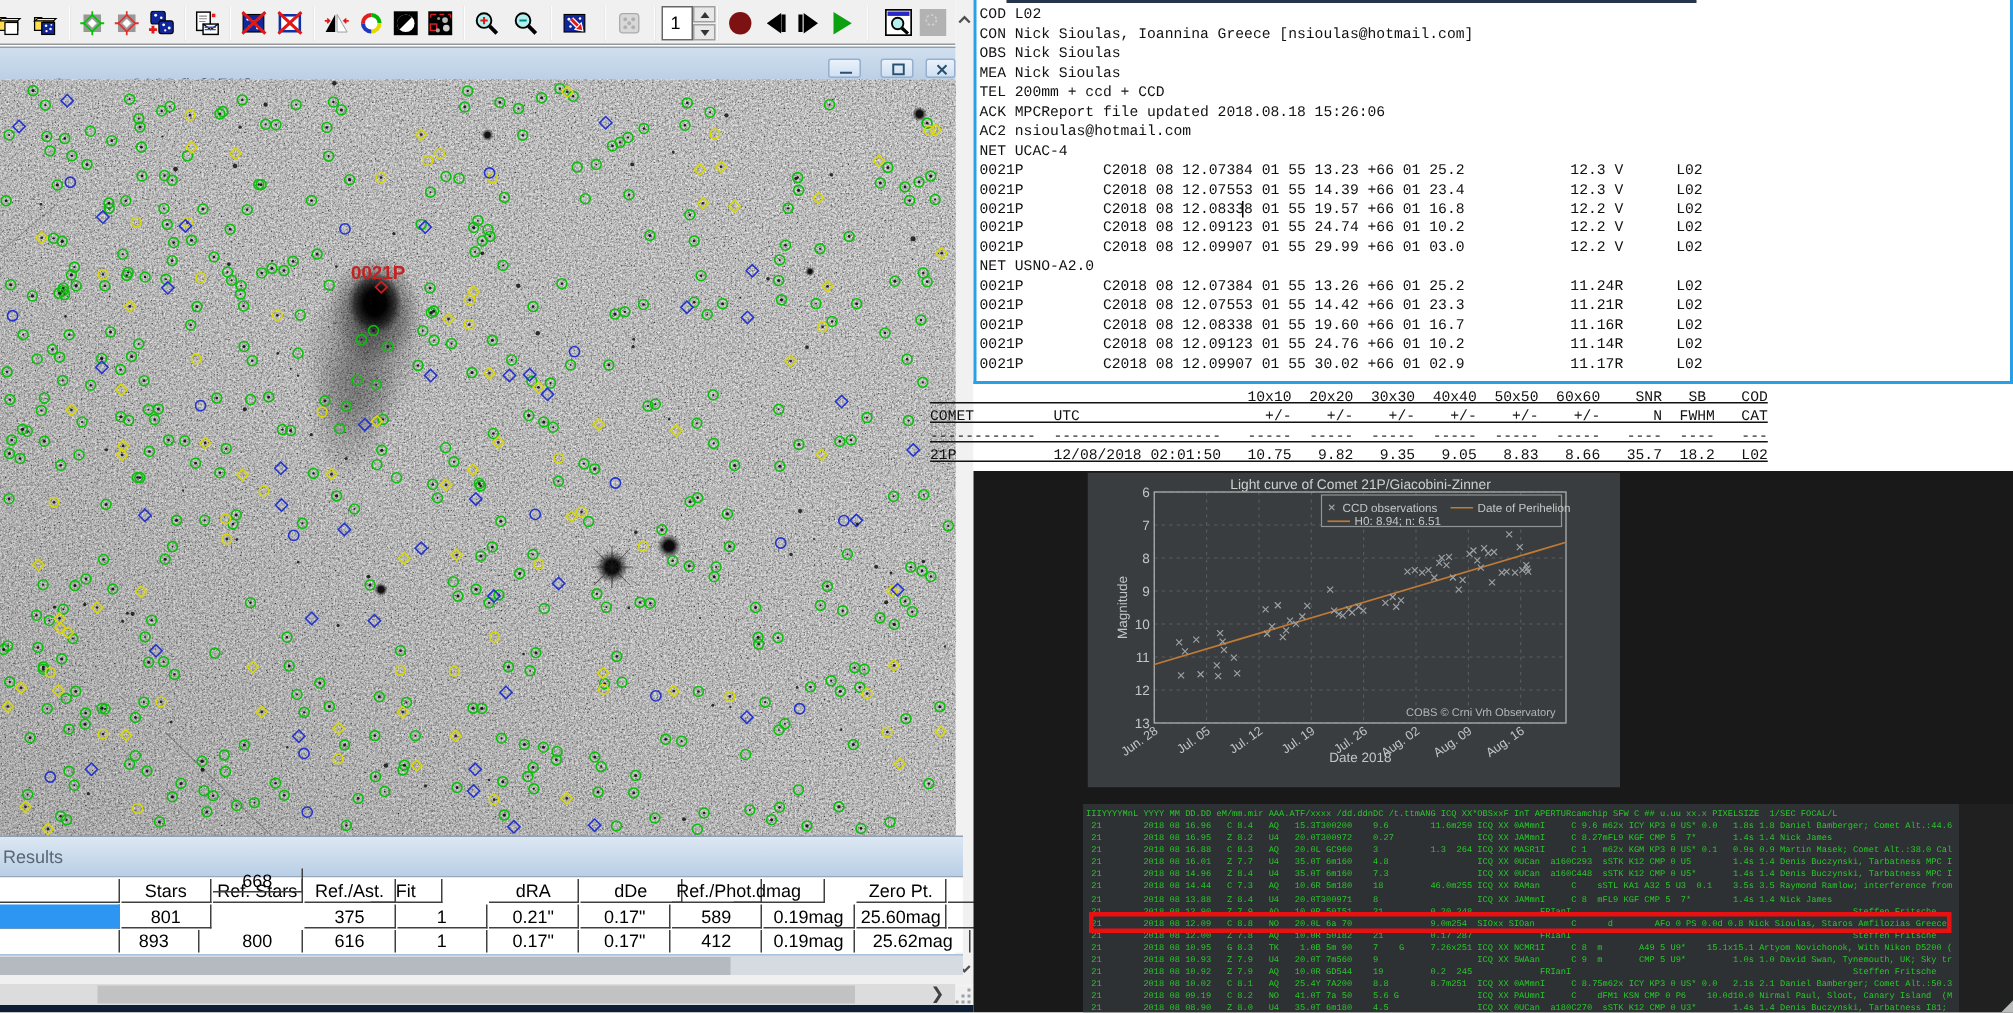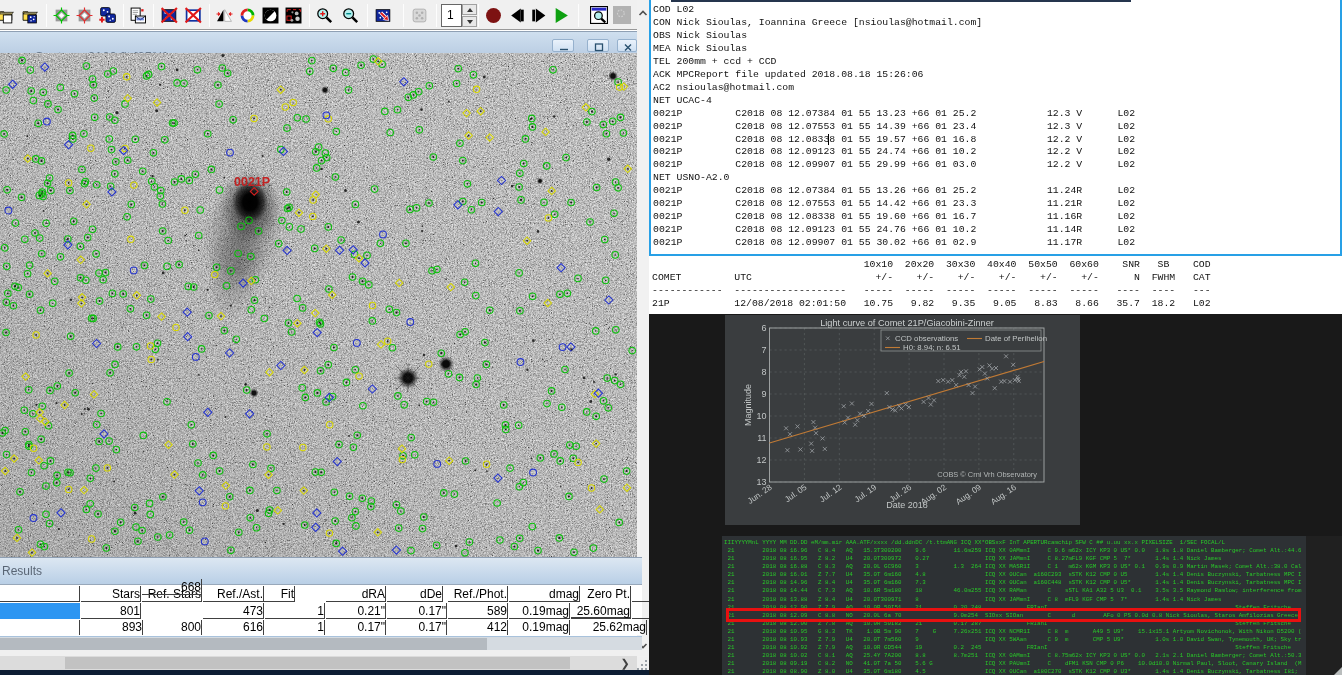--- a/index.html
+++ b/index.html
@@ -16,36 +16,36 @@
 #spdn { top:12px } #spdn:after { top:3px; border-top:4px solid #333; }
 #vscroll { left:637px; top:0; width:12px; height:657px; background:#f1f1f1; }
 .varrow { position:absolute; left:1px; width:10px; height:10px; }
 #titlebar { left:0; top:31px; width:637px; height:22px; background:linear-gradient(#cfdfef,#bccfe4); border-top:1px solid #8fa0b4; }
 #titlebar .txt { position:absolute; left:1px; top:17px; font-size:13px; color:#68788a; }
 .wbtn { position:absolute; top:7px; height:13px; background:linear-gradient(#eaf2fb,#cfe0f2); border:1px solid #96b1cd; border-radius:2px; }
 #starfield { left:0; top:53px; }
 #results_title { left:0; top:557px; width:642px; height:28px; background:linear-gradient(#dce7f2,#b9cfe6); border-top:1px solid #8fa0b4; border-bottom:1px solid #98a8ba;padding-left:25px; }
 #results_title .txt { position:absolute; left:2px; top:6px; font-size:12px; color:#5a6675; }
 #results_body { left:0; top:585px; width:642px; height:50px; background:#fff; }
-.tc { position:absolute; border-right:1px solid #404040; border-bottom:1px solid #404040; text-align:right; font-size:12px; color:#000; background:transparent; overflow:hidden; }
+.tc { position:absolute; border-right:1px solid #404040; border-bottom:1px solid #404040; text-align:center; font-size:12px; color:#000; background:transparent; overflow:hidden; }
 .tc.nb { border-bottom:none; }
 #res_hsb { left:0; top:636px; width:642px; height:14px; background:#d5dbe1; border-top:1px solid #a8c2dc; }
 #res_hsb .thumb { position:absolute; left:0; top:1px; width:487px; height:12px; background:#b4bac0; }
 #gapstrip { left:0; top:650px; width:649px; height:6px; background:#f0f0f0; }
 #out_hsb { left:0; top:656px; width:637px; height:14px; background:#dcdcdc; }
 #out_hsb .thumb { position:absolute; left:65px; top:1px; width:505px; height:12px; background:#c2c2c2; }
 #out_hsb .rarr { position:absolute; left:614px; top:0px; width:22px; height:14px; color:#404040; font-size:11px; text-align:center; line-height:14px; }
 #grip { left:637px; top:657px; width:12px; height:13px; background:#f0f0f0; }
 #navy { left:0; top:670px; width:649px; height:5px; background:#0d1d33; }
 #textpanel { left:649px; top:0; width:693px; height:256px; background:#fff; border-left:2px solid #28a0e6; border-right:2px solid #28a0e6; border-bottom:2px solid #28a0e6; }
 #mpc { left:653px; top:4px; font-family:"Liberation Mono", monospace; font-size:9.8px; line-height:12.95px; color:#111; }
 #topline { left:671px; top:0; width:460px; height:2px; background:#25354d; }
 #cursor { left:828px; top:134px; width:1px; height:11px; background:#000; }
 #photpanel { left:649px; top:256px; width:693px; height:58px; background:#fff; }
-#phot { left:652px; top:259px; font-family:"Liberation Mono", monospace; font-size:9.8px; line-height:12.9px; color:#111; }
+#phot { left:620px; top:259px; font-family:"Liberation Mono", monospace; font-size:9.8px; line-height:12.9px; color:#111;text-decoration:underline; }
 #blackpanel { left:649px; top:314px; width:693px; height:361px; background:#191919; }
 #chart { left:725px; top:315px; }
 #greenbg { left:722px; top:536px; width:584px; height:139px; background:#2d3134; overflow:hidden; }
 #rightdark { left:1306px; top:536px; width:36px; height:139px; background:#202020; }
 #cobs { position:absolute; left:2px; top:3px; font-family:"Liberation Mono", monospace; font-size:5.8px; line-height:8.08px; color:#29c829; }
 #redbox { left:726px; top:608px; width:575px; height:14px; border:3px solid #e81010; }
 #grip2 { left:1334px; top:667px; width:0; height:0; border-left:8px solid transparent; border-bottom:8px solid #b9bdbd; }
 </style></head>
 <body>
 <div id="root">
@@ -1403,38 +1403,38 @@
 <div id="results_title">
       <div class="txt">Results</div>
     </div>
 <div id="results_body"></div>
 <div class="tc " style="left:0px;top:586px;width:80px;height:16px;line-height:16px"></div>
 <div class="tc " style="left:81px;top:586px;width:60px;height:16px;line-height:16px">Stars</div>
 <div class="tc " style="left:142px;top:586px;width:60px;height:16px;line-height:16px">Ref. Stars</div>
 <div class="tc " style="left:203px;top:586px;width:61px;height:16px;line-height:16px">Ref./Ast.</div>
 <div class="tc " style="left:247px;top:586px;width:48px;height:16px;line-height:16px">Fit Order</div>
 <div class="tc " style="left:326px;top:586px;width:60px;height:16px;line-height:16px">dRA</div>
-<div class="tc " style="left:387px;top:586px;width:56px;height:16px;line-height:16px">dDe</div>
+<div class="tc " style="left:387px;top:586px;width:68px;height:16px;line-height:16px">dDe</div>
 <div class="tc " style="left:448px;top:586px;width:60px;height:16px;line-height:16px">Ref./Phot.</div>
-<div class="tc " style="left:509px;top:586px;width:71px;height:16px;line-height:16px">dmag</div>
-<div class="tc " style="left:571px;top:586px;width:60px;height:32px;line-height:16px">Zero Pt.</div>
+<div class="tc " style="left:489px;top:586px;width:61px;height:16px;line-height:16px">dmag</div>
+<div class="tc " style="left:571px;top:586px;width:60px;height:16px;line-height:16px">Zero Pt.</div>
 <div class="tc " style="left:632px;top:586px;width:27px;height:16px;line-height:16px"></div>
     <div class="tc " style="left:0px;top:603px;width:80px;height:16px;line-height:16px"></div>
 <div class="tc " style="left:81px;top:603px;width:60px;height:16px;line-height:16px">801</div>
 <div class="tc " style="left:142px;top:579px;width:60px;height:16px;line-height:16px">668</div>
-<div class="tc " style="left:203px;top:603px;width:61px;height:16px;line-height:16px">473</div>
+<div class="tc " style="left:203px;top:603px;width:61px;height:16px;line-height:16px">375</div>
 <div class="tc " style="left:265px;top:603px;width:60px;height:16px;line-height:16px">1</div>
 <div class="tc " style="left:326px;top:603px;width:60px;height:16px;line-height:16px">0.21"</div>
 <div class="tc " style="left:387px;top:603px;width:60px;height:16px;line-height:16px">0.17"</div>
 <div class="tc " style="left:448px;top:603px;width:60px;height:16px;line-height:16px">589</div>
 <div class="tc " style="left:509px;top:603px;width:61px;height:16px;line-height:16px">0.19mag</div>
 <div class="tc " style="left:571px;top:603px;width:60px;height:16px;line-height:16px">25.60mag</div>
 <div class="tc " style="left:632px;top:603px;width:27px;height:16px;line-height:16px"></div>
     <div class="tc nb" style="left:0px;top:620px;width:80px;height:15px;line-height:15px"></div>
-<div class="tc nb" style="left:83px;top:620px;width:60px;height:15px;line-height:15px">893</div>
+<div class="tc nb" style="left:73px;top:620px;width:60px;height:15px;line-height:15px">893</div>
 <div class="tc nb" style="left:142px;top:620px;width:60px;height:15px;line-height:15px">800</div>
 <div class="tc nb" style="left:203px;top:620px;width:61px;height:15px;line-height:15px">616</div>
 <div class="tc nb" style="left:265px;top:620px;width:60px;height:15px;line-height:15px">1</div>
 <div class="tc nb" style="left:326px;top:620px;width:60px;height:15px;line-height:15px">0.17"</div>
 <div class="tc nb" style="left:387px;top:620px;width:60px;height:15px;line-height:15px">0.17"</div>
 <div class="tc nb" style="left:448px;top:620px;width:60px;height:15px;line-height:15px">412</div>
 <div class="tc nb" style="left:509px;top:620px;width:61px;height:15px;line-height:15px">0.19mag</div>
 <div class="tc nb" style="left:571px;top:620px;width:76px;height:15px;line-height:15px">25.62mag</div>
 <div class="tc nb" style="left:632px;top:620px;width:27px;height:15px;line-height:15px"></div>
     <div style="position:absolute;left:0;top:603px;width:80px;height:16px;background:#2d96f2"></div>

